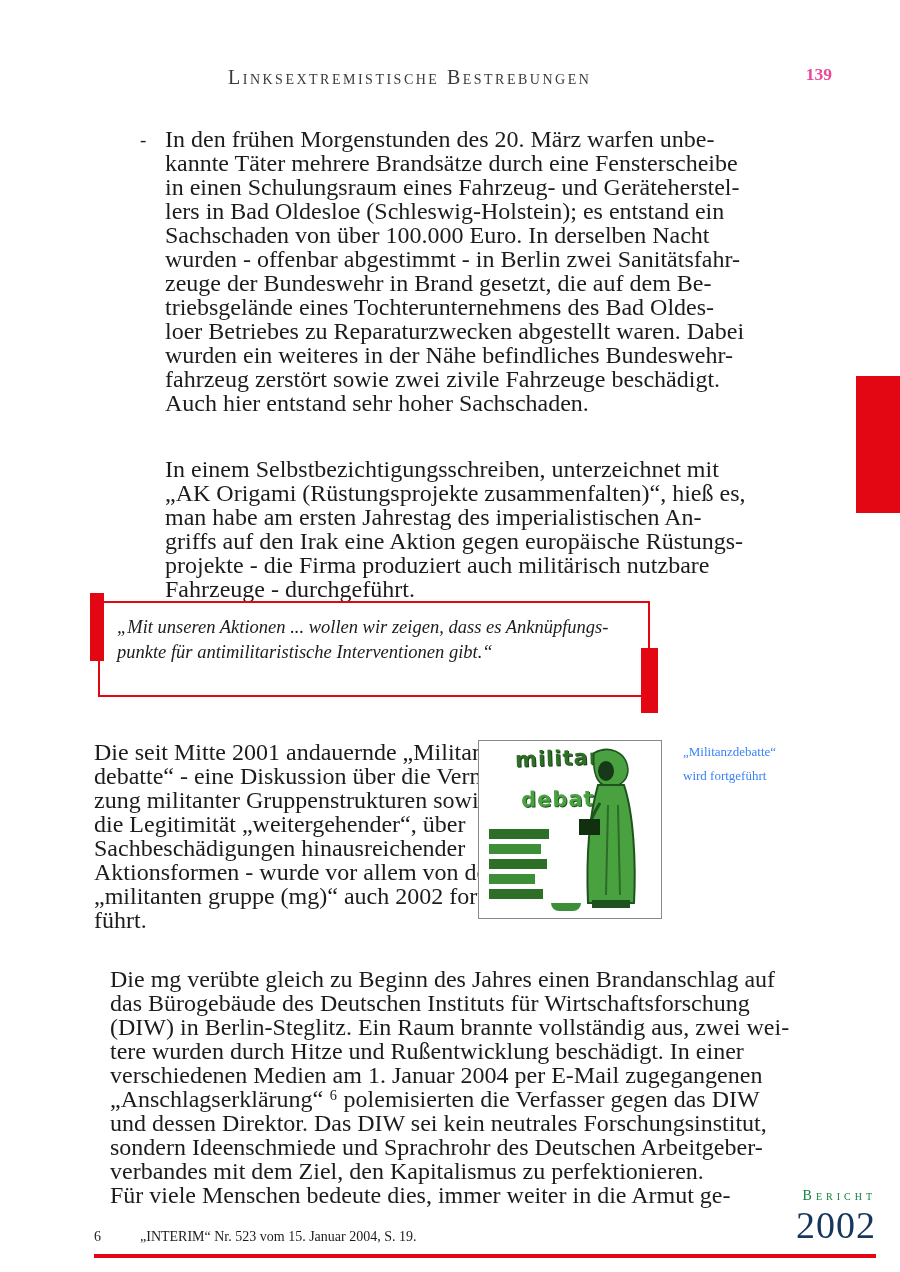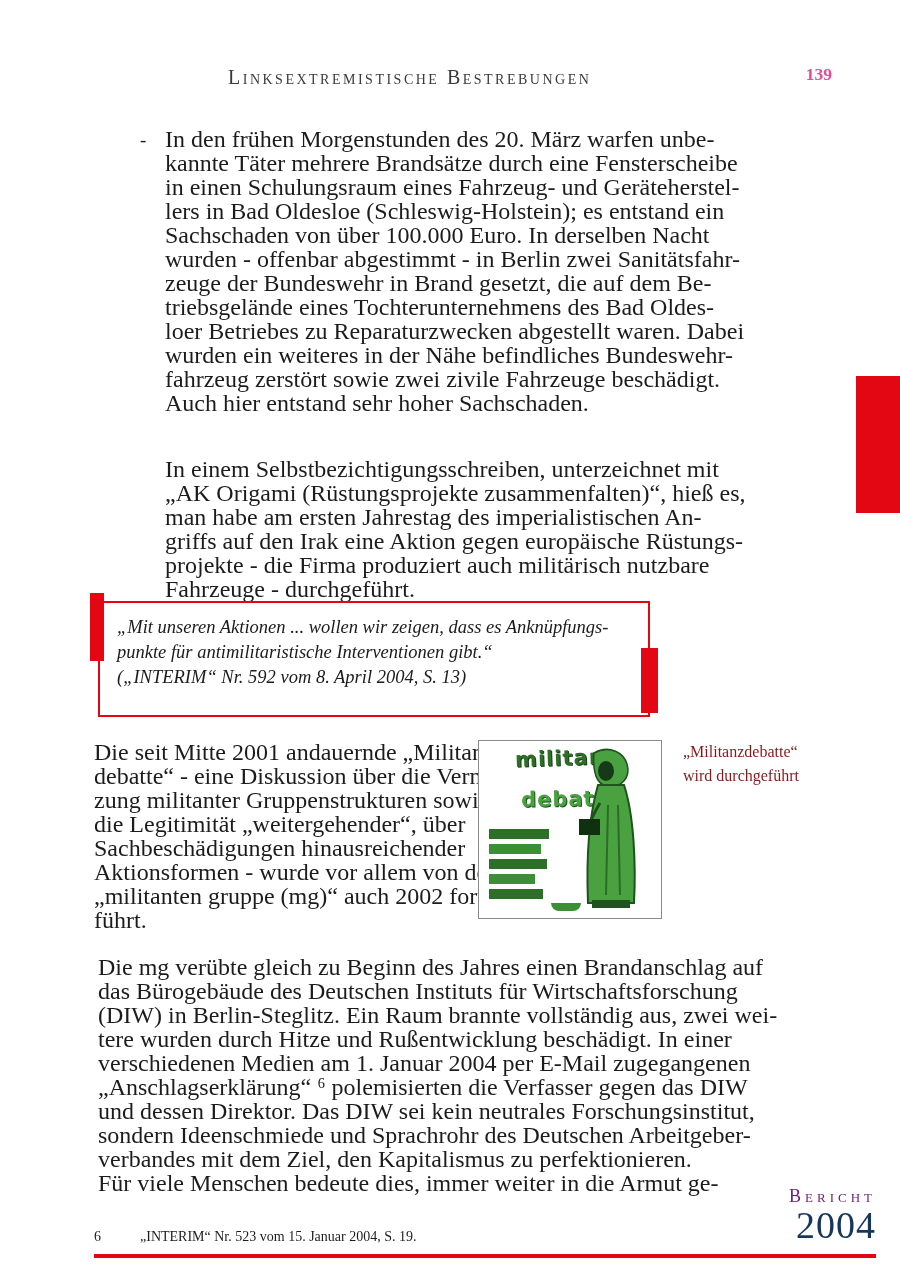--- a/index.html
+++ b/index.html
@@ -24,46 +24,46 @@
     position: absolute; top: 64px; right: 68px;
     font-weight: bold; font-size: 17.5px; color: #ec4899;
   }
 
   
   .body-text { font-size: 24px; line-height: 24px; }
   .bullet-block { position: absolute; top: 127px; left: 140px; display: flex; }
   .bullet-marker { width: 25px; font-size: 19px; line-height: 25.4px; }
   .para-claim { position: absolute; top: 457px; left: 165px; margin: 0; }
   .para-militanz { position: absolute; top: 740px; left: 94px; margin: 0; }
-  .para-mg { position: absolute; top: 951px; left: 94px; margin: 4px; }
+  .para-mg { position: absolute; top: 951px; left: 94px; margin: 16px; }
   p { margin: 0; }
 
   
   .quote-wrap { position: absolute; top: 593px; left: 90px; width: 580px; height: 130px; }
   .quote-box {
-    position: absolute; left: 8px; top: 8px; width: 552px; height: 116px;
+    position: absolute; left: 8px; top: 8px; width: 552px; height: 96px;
     background: #ffffff; border: 2px solid #e30613; z-index: 1;
     padding: 12px 0 0 17px; box-sizing: border-box;
   }
   .quote-text, .quote-source {
     font-style: italic; font-size: 18.5px; line-height: 25px; color: #1c1c1c;
   }
   .red-bar-left {
     position: absolute; left: 0; top: 0; width: 14px; height: 68px;
     background: #e30613; z-index: 2;
   }
   .red-bar-right {
     position: absolute; left: 551px; top: 55px; width: 17px; height: 65px;
     background: #e30613; z-index: 2;
   }
 
   
   .margin-note {
     position: absolute; top: 740px; left: 683px; width: 200px;
-    font-size: 16px; line-height: 24px; color: #7f1d1d;
+    font-size: 13px; line-height: 24px; color: #3b82f6;
   }
 
   
   .ill-box {
     position: absolute; top: 740px; left: 478px; width: 184px; height: 179px;
     border: 1px solid #8a8a8a; background: #ffffff; box-sizing: border-box; overflow: hidden;
   }
   .ill-word1 {
     position: absolute; top: 5px; left: 36px;
     font-family: "DejaVu Sans", sans-serif; font-weight: bold; font-size: 21px;
@@ -89,21 +89,21 @@
   }
 
   
   .footnote { position: absolute; top: 1228px; left: 94px; display: flex; font-size: 14px; line-height: 18px; }
   .footnote-marker { width: 46px; }
 
   
   .brand { position: absolute; top: 1186px; right: 24px; text-align: right; }
   .brand-name {
     display: block; font-variant: small-caps; letter-spacing: 4px;
-    font-size: 18px; color: #701a75; line-height: 20px;
+    font-size: 14px; color: #15803d; line-height: 20px;
   }
   .brand-year {
     display: block; font-size: 38px; color: #16365c; line-height: 38px; letter-spacing: 1px;
   }
 
   
   .edge-tab { position: absolute; top: 376px; right: 0; width: 44px; height: 137px; background: #e30613; }
   .bottom-rule { position: absolute; top: 1254px; left: 94px; width: 782px; height: 4px; background: #e30613; }
 </style>
 </head>
@@ -136,21 +136,20 @@
 griffs auf den Irak eine Aktion gegen europäische Rüstungs-
 projekte - die Firma produziert auch militärisch nutzbare
 Fahrzeuge - durchgeführt.</p>
 
   <div class="quote-wrap">
     <div class="red-bar-left"></div>
     <div class="red-bar-right"></div>
     <div class="quote-box">
       <p class="quote-text pre">„Mit unseren Aktionen ... wollen wir zeigen, dass es Anknüpfungs-
 punkte für antimilitaristische Interventionen gibt.“</p>
-      <p class="quote-source">(„INTERIM“ Nr. 592 vom 8. April 2004, S. 13)</p>
     </div>
   </div>
 
   <p class="para-militanz body-text pre">Die seit Mitte 2001 andauernde „Militanz-
 debatte“ - eine Diskussion über die Vernet-
 zung militanter Gruppenstrukturen sowie
 die Legitimität „weitergehender“, über
 Sachbeschädigungen hinausreichender
 Aktionsformen - wurde vor allem von der
 „militanten gruppe (mg)“ auch 2002 fortge-
@@ -173,40 +172,40 @@
       <path d="M36,58 C30,68 26,76 24,84" fill="none" stroke="#1e521e" stroke-width="3"></path>
       <rect x="15" y="74" width="21" height="16" fill="#10300f"></rect>
       <path d="M44,60 L42,150 M54,60 L56,150" stroke="#2c6b28" stroke-width="2" fill="none"></path>
       <rect x="28" y="155" width="38" height="8" fill="#1e521e"></rect>
     </svg>
     <div class="ill-mark"></div>
   </div>
 
   <div class="margin-note">
     <div>„Militanzdebatte“</div>
-    <div>wird durchgeführt</div>
+    <div>wird fortgeführt</div>
   </div>
 
   <p class="para-mg body-text pre">Die mg verübte gleich zu Beginn des Jahres einen Brandanschlag auf
 das Bürogebäude des Deutschen Instituts für Wirtschaftsforschung
 (DIW) in Berlin-Steglitz. Ein Raum brannte vollständig aus, zwei wei-
 tere wurden durch Hitze und Rußentwicklung beschädigt. In einer
 verschiedenen Medien am 1. Januar 2004 per E-Mail zugegangenen
 „Anschlagserklärung“ ⁶ polemisierten die Verfasser gegen das DIW
 und dessen Direktor. Das DIW sei kein neutrales Forschungsinstitut,
 sondern Ideenschmiede und Sprachrohr des Deutschen Arbeitgeber-
 verbandes mit dem Ziel, den Kapitalismus zu perfektionieren.
 Für viele Menschen bedeute dies, immer weiter in die Armut ge-</p>
 
   <div class="footnote">
     <span class="footnote-marker">6</span>
     <span class="footnote-text">„INTERIM“ Nr. 523 vom 15. Januar 2004, S. 19.</span>
   </div>
 
   <div class="brand">
     <span class="brand-name">Bericht</span>
-    <span class="brand-year">2004</span>
+    <span class="brand-year">2002</span>
   </div>
 
   <div class="edge-tab"></div>
   <div class="bottom-rule"></div>
 
 </div>
 
 </body></html>

